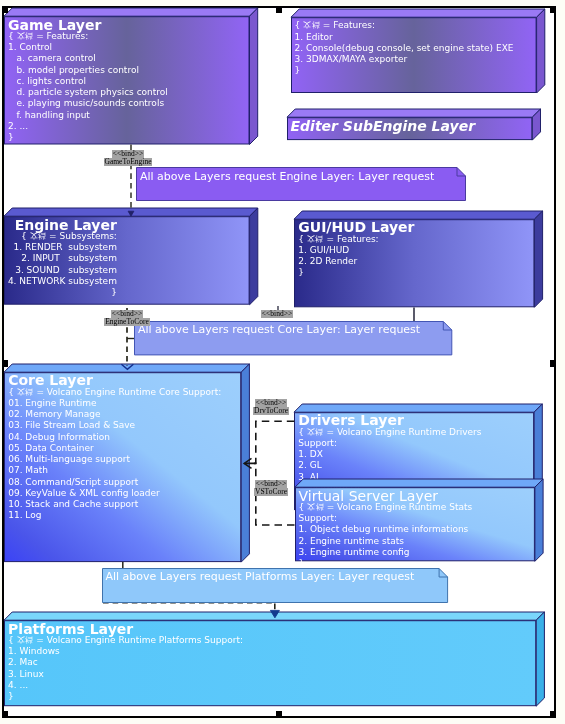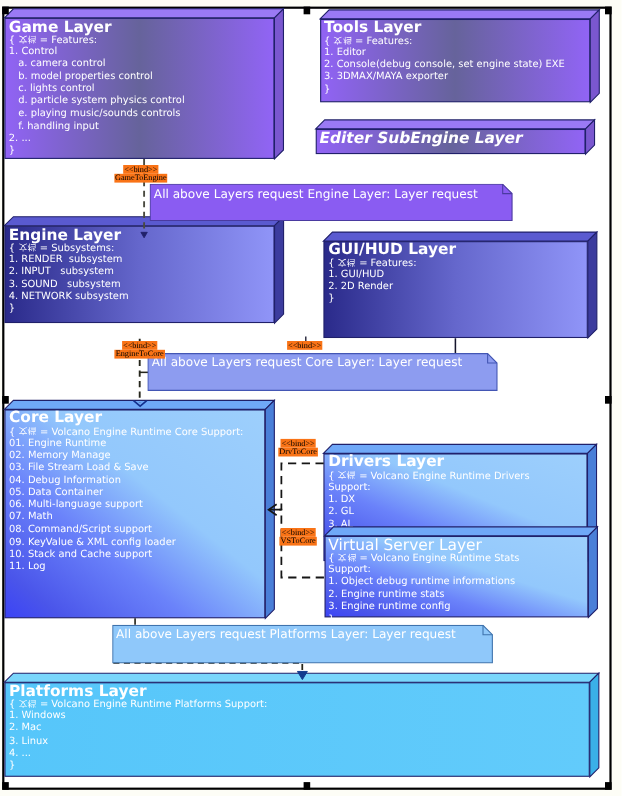--- a/index.html
+++ b/index.html
@@ -28,21 +28,21 @@
   .note{position:absolute;z-index:20;}
   .note > svg{position:absolute;left:0;top:0;}
   .note .ntxt{position:absolute;z-index:3;left:3.7px;top:2.5px;font-size:11px;
               white-space:nowrap;color:#ffffff;}
 
   
   .conn{position:absolute;left:0;top:0;width:565px;height:724px;overflow:visible;z-index:15;}
   .clabel{position:absolute;z-index:30;font-family:"Liberation Serif",serif;
           font-size:7.5px;color:#000;text-align:center;white-space:nowrap;line-height:8.2px;}
   .clabel > div{display:block;}
-  .clabel > div > span{display:inline-block;background:#f97316;padding:0 1px;}
+  .clabel > div > span{display:inline-block;background:#a3a3a3;padding:0 1px;}
 </style>
 </head>
 <body>
 
 <div id="canvas">
   <div class="frame"></div>
 <svg width="0" height="0" style="position:absolute">
       <defs>
         <linearGradient id="g-game" x1="0" y1="0" x2="1" y2="0">
           <stop offset="0%" stop-color="#9163f5"></stop>
@@ -78,35 +78,35 @@
             </svg></span><span class="cjk"><svg viewBox="0 -120 1000 1000">
               <path d="M851 776C830 702 788 597 753 534L813 515C848 575 891 673 925 755ZM397 751C430 679 469 582 486 521L551 547C533 608 493 701 458 774ZM193 840V626H47V555H181C151 418 88 260 26 175C38 158 56 128 65 108C113 175 159 287 193 401V-79H264V424C295 374 332 312 347 279L393 337C375 365 291 482 264 516V555H390V626H264V840ZM369 63V-9H842V-71H916V471H694V837H621V471H392V398H842V269H404V201H842V63Z" fill="currentColor"></path>
             </svg></span><span> = Features:</span></div><div class="ln">1. Control</div><div class="ln">   a. camera control</div><div class="ln">   b. model properties control</div><div class="ln">   c. lights control</div><div class="ln">   d. particle system physics control</div><div class="ln">   e. playing music/sounds controls</div><div class="ln">   f. handling input</div><div class="ln">2. ...</div><div class="ln">}</div></div>
     </div>
     <div class="box" style="left: 290.6px; top: 8.8px; width: 253.8px; height: 84px;">
       <svg width="255.79999999999998" height="86">
         <polygon points="0,8.2 8.2,0 253.79999999999998,0 245.6,8.2" fill="#9a7af5" stroke="#20206a" stroke-width="1"></polygon>
         <polygon points="245.6,8.2 253.79999999999998,0 253.79999999999998,75.8 245.6,84" fill="#7a57cf" stroke="#20206a" stroke-width="1"></polygon>
         <rect x="0.5" y="8.7" width="244.6" height="74.8" fill="url(#g-game)" stroke="#20206a" stroke-width="1"></rect>
       </svg>
-      <div class="txt" style="left:4px;top:11.5px"><div class="ln ttl">Tools Layer</div><div class="ln"><span>{ </span><span class="cjk"><svg viewBox="0 -120 1000 1000">
+      <div class="txt" style="left:4px;top:11.5px"><div class="ln"><span>{ </span><span class="cjk"><svg viewBox="0 -120 1000 1000">
               <path d="M460 840V670H50V597H199C256 437 334 300 438 190C331 102 199 37 39 -9C54 -27 78 -63 87 -81C249 -29 384 41 494 135C606 36 743 -37 910 -80C923 -59 947 -24 965 -7C802 31 666 100 556 192C661 299 741 431 800 597H954V670H537V840ZM498 246C403 343 331 461 281 597H713C661 455 591 339 498 246Z" fill="currentColor"></path>
             </svg></span><span class="cjk"><svg viewBox="0 -120 1000 1000">
               <path d="M851 776C830 702 788 597 753 534L813 515C848 575 891 673 925 755ZM397 751C430 679 469 582 486 521L551 547C533 608 493 701 458 774ZM193 840V626H47V555H181C151 418 88 260 26 175C38 158 56 128 65 108C113 175 159 287 193 401V-79H264V424C295 374 332 312 347 279L393 337C375 365 291 482 264 516V555H390V626H264V840ZM369 63V-9H842V-71H916V471H694V837H621V471H392V398H842V269H404V201H842V63Z" fill="currentColor"></path>
             </svg></span><span> = Features:</span></div><div class="ln">1. Editor</div><div class="ln">2. Console(debug console, set engine state) EXE</div><div class="ln">3. 3DMAX/MAYA exporter</div><div class="ln">}</div></div>
     </div>
     <div class="box" style="left: 286.5px; top: 109.3px; width: 253.5px; height: 31.1px; font-style: italic;">
       <svg width="255.5" height="33.099999999999994">
         <polygon points="0,8.2 8.2,0 253.5,0 245.3,8.2" fill="#9a7af5" stroke="#20206a" stroke-width="1"></polygon>
         <polygon points="245.3,8.2 253.5,0 253.5,22.9 245.3,31.099999999999998" fill="#7a57cf" stroke="#20206a" stroke-width="1"></polygon>
         <rect x="0.5" y="8.7" width="244.3" height="21.9" fill="url(#g-game)" stroke="#20206a" stroke-width="1"></rect>
       </svg>
       <div class="txt" style="left:4px;top:11.5px"><div class="ln ttl">Editer SubEngine Layer</div></div>
     </div>
-    <div class="box" style="left: 3.9px; top: 197px; width: 253.8px; height: 89px;">
+    <div class="box" style="left: 3.9px; top: 208px; width: 253.8px; height: 89px; text-align: right;">
       <svg width="255.79999999999998" height="98.7">
         <polygon points="0,8.2 8.2,0 253.79999999999998,0 245.6,8.2" fill="#5a5ad0" stroke="#20206a" stroke-width="1"></polygon>
         <polygon points="245.6,8.2 253.79999999999998,0 253.79999999999998,88.5 245.6,96.7" fill="#3c3c9e" stroke="#20206a" stroke-width="1"></polygon>
         <rect x="0.5" y="8.7" width="244.6" height="87.5" fill="url(#g-engine)" stroke="#20206a" stroke-width="1"></rect>
       </svg>
       <div class="txt" style="left:4px;top:11.5px"><div class="ln ttl">Engine Layer</div><div class="ln"><span>{ </span><span class="cjk"><svg viewBox="0 -120 1000 1000">
               <path d="M460 840V670H50V597H199C256 437 334 300 438 190C331 102 199 37 39 -9C54 -27 78 -63 87 -81C249 -29 384 41 494 135C606 36 743 -37 910 -80C923 -59 947 -24 965 -7C802 31 666 100 556 192C661 299 741 431 800 597H954V670H537V840ZM498 246C403 343 331 461 281 597H713C661 455 591 339 498 246Z" fill="currentColor"></path>
             </svg></span><span class="cjk"><svg viewBox="0 -120 1000 1000">
               <path d="M851 776C830 702 788 597 753 534L813 515C848 575 891 673 925 755ZM397 751C430 679 469 582 486 521L551 547C533 608 493 701 458 774ZM193 840V626H47V555H181C151 418 88 260 26 175C38 158 56 128 65 108C113 175 159 287 193 401V-79H264V424C295 374 332 312 347 279L393 337C375 365 291 482 264 516V555H390V626H264V840ZM369 63V-9H842V-71H916V471H694V837H621V471H392V398H842V269H404V201H842V63Z" fill="currentColor"></path>
             </svg></span><span> = Subsystems:</span></div><div class="ln">1. RENDER  subsystem</div><div class="ln">2. INPUT   subsystem</div><div class="ln">3. SOUND   subsystem</div><div class="ln">4. NETWORK subsystem</div><div class="ln">}</div></div>

